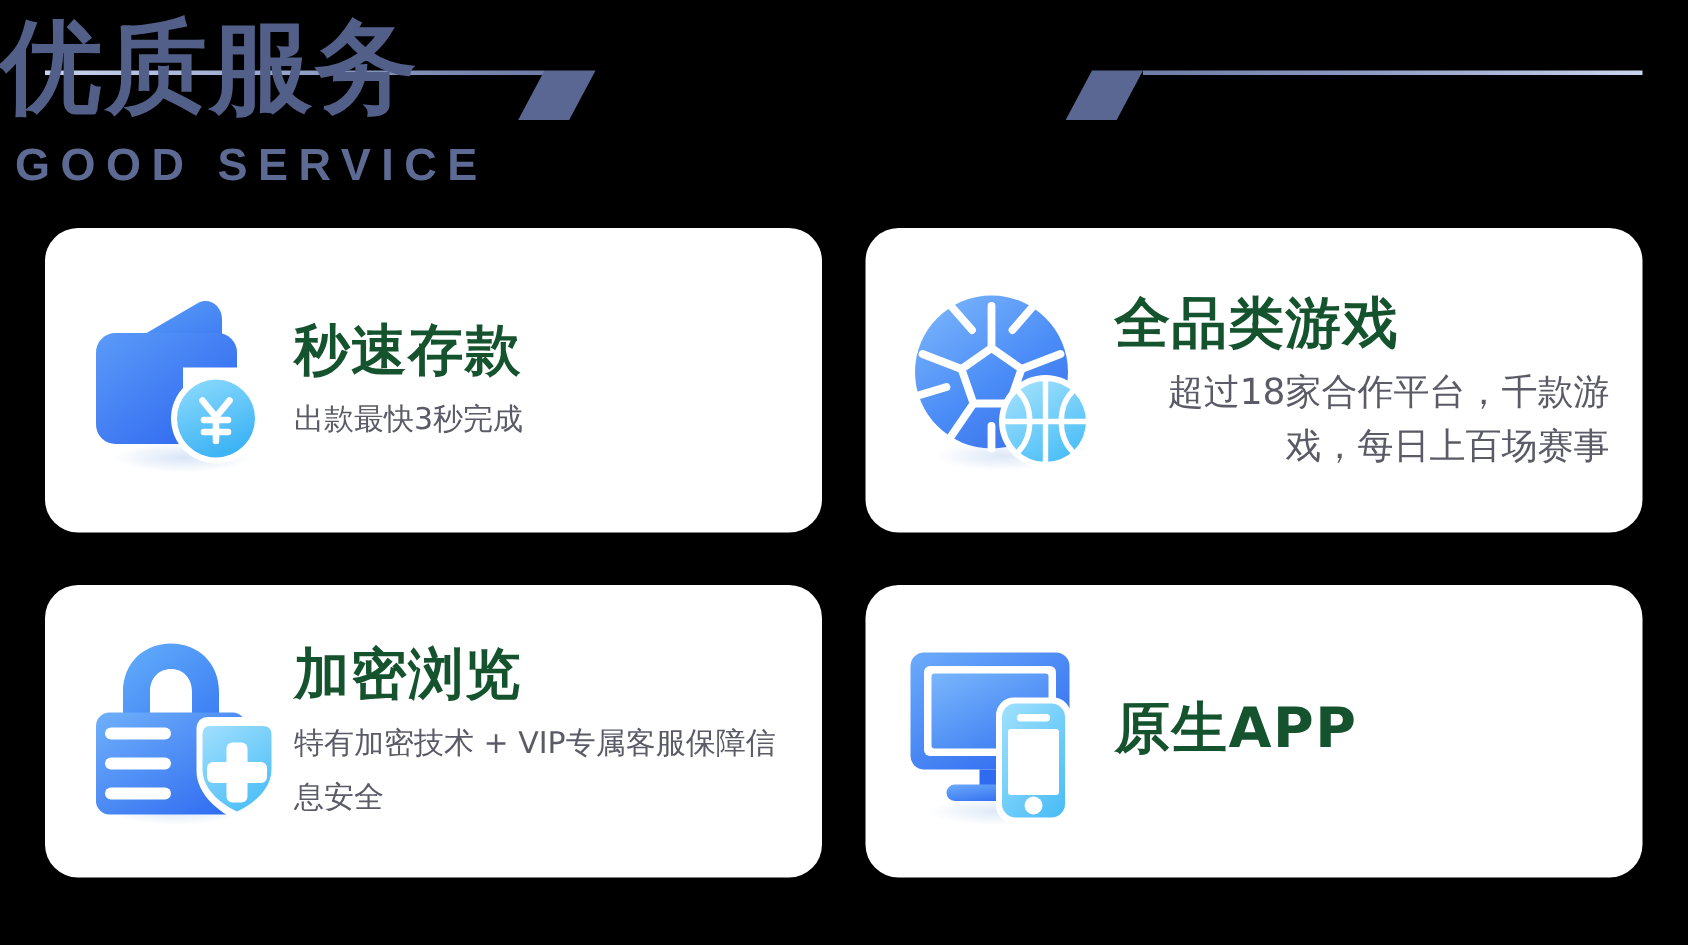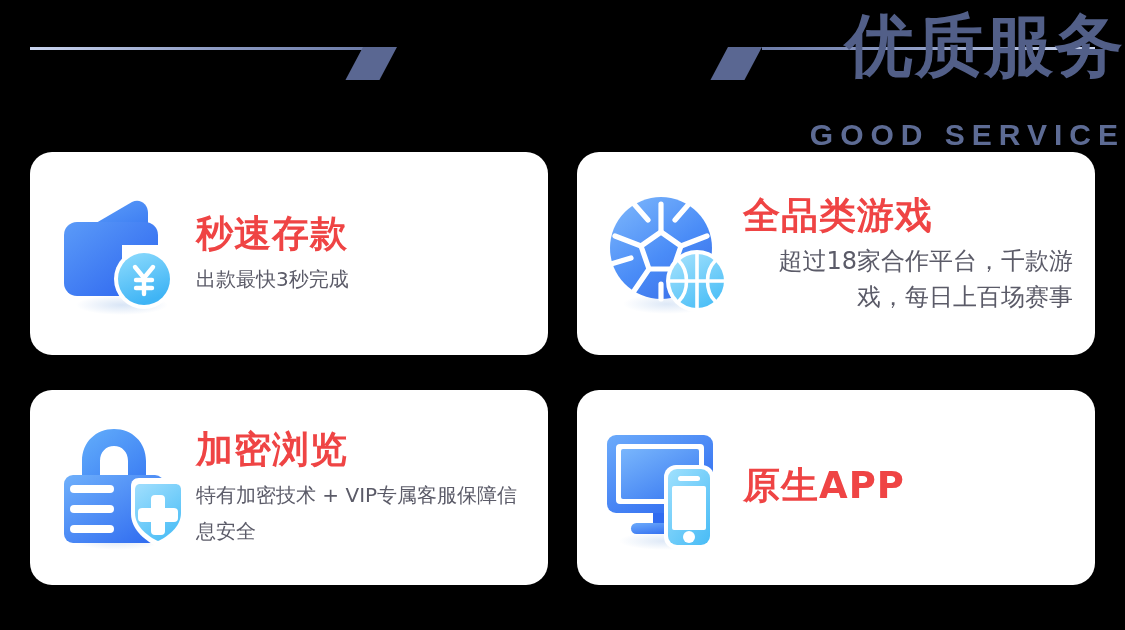--- a/index.html
+++ b/index.html
@@ -32,38 +32,37 @@
     width:34px;
     height:33px;
     background:#5a6792;
   }
   .slash-left  { left:363px;  transform:skewX(-28deg); transform-origin:top left; }
   .slash-right { right:363px; transform:skewX(-28deg); transform-origin:top right; }
 
   .title-block {
     position:absolute;
     top:0; left:0; right:0;
-    text-align:right;
+    text-align:left;
   }
   .title-cn {
     font-size:68px;
     font-weight:bold;
     color:#525f88;
     letter-spacing:2px;
     line-height:92px;
     font-family:"DejaVu Sans","Liberation Sans",sans-serif;
   }
   .title-en {
     font-size:30px;
     font-weight:bold;
     color:#5d6b94;
     letter-spacing:7px;
     line-height:38px;
-    padding-left:23px;
-    margin-top:24px;
+    padding-left:10px;
   }
 
   
   .grid {
     position:absolute;
     top:152px; left:30px;
     width:1065px;
     display:grid;
     grid-template-columns:518px 518px;
     grid-template-rows:203px 195px;
@@ -81,21 +80,21 @@
     width:132px;
     min-width:132px;
     height:132px;
     position:relative;
     margin-right:8px;
   }
   .card-text { flex:1; }
   .card-title {
     font-size:37px;
     font-weight:bold;
-    color:#ef4444;
+    color:#14532d;
     line-height:46px;
     letter-spacing:1px;
     font-family:"DejaVu Sans","Liberation Sans",sans-serif;
     margin-bottom:4px;
   }
   .card-desc {
     font-size:20px;
     color:#5b5b68;
     line-height:36px;
     letter-spacing:0px;

